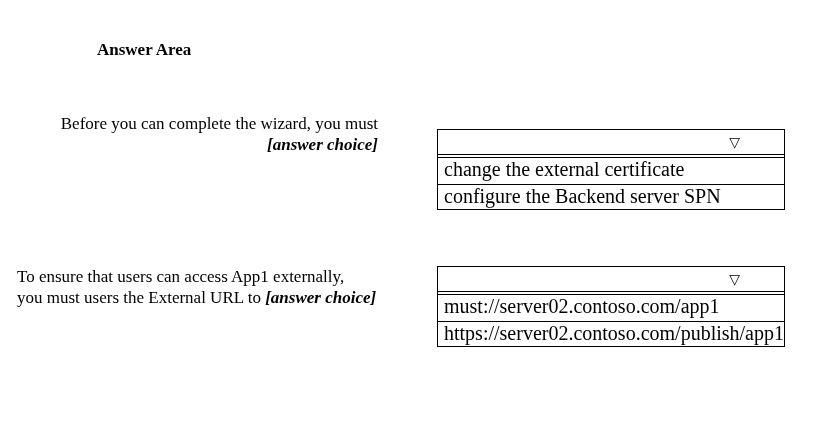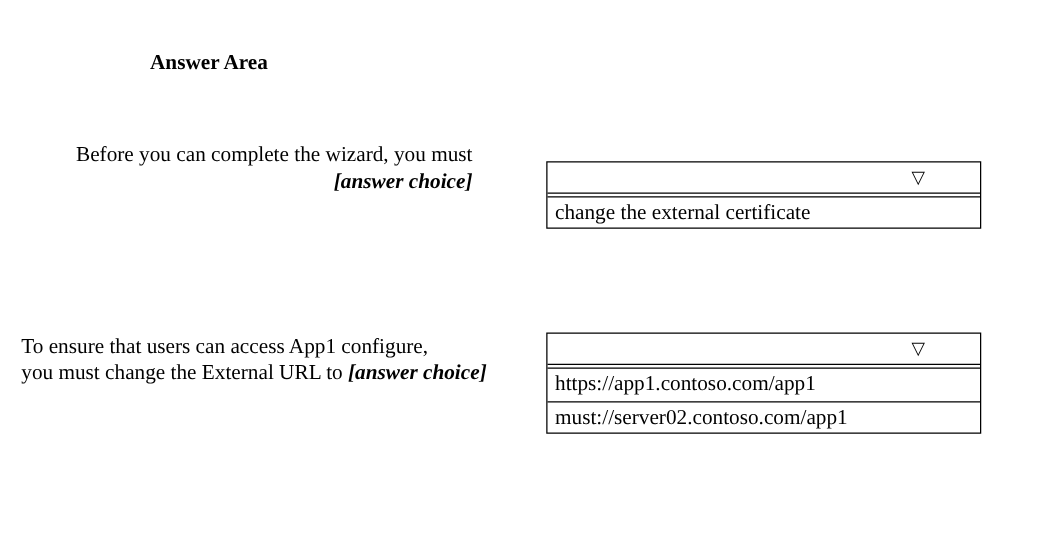--- a/index.html
+++ b/index.html
@@ -11,21 +11,21 @@
     position: relative;
     width: 840px;
     height: 430px;
     background: #ffffff;
     font-family: "Liberation Serif", serif;
     color: #000000;
     overflow: hidden;
   }
   .title {
     position: absolute;
-    left: 120px;
+    left: 97px;
     top: 40px;
     font-size: 17px;
     font-weight: bold;
     white-space: nowrap;
   }
   .q {
     position: absolute;
     font-size: 17px;
     line-height: 21px;
     white-space: nowrap;
@@ -64,21 +64,21 @@
     font-family: "DejaVu Sans", sans-serif;
     font-size: 14px;
     color: #000000;
   }
   .dd-option {
     margin-top: 2px;
     border-top: 1px solid #000000;
     height: 24px;
     line-height: 23px;
     padding-left: 6px;
-    font-size: 17px;
+    font-size: 20px;
     white-space: nowrap;
     overflow: hidden;
   }
 </style>
 </head>
 <body>
 
 <div class="page">
 
   <div class="title">Answer Area</div>
@@ -86,28 +86,29 @@
   <div class="q q1">
     <div>Before you can complete the wizard, you must</div>
     <div class="bold">[answer choice]</div>
   </div>
 
   <div class="dropdown dd1">
     <div class="dd-header">
       <span class="dd-arrow">▽</span>
     </div>
     <div class="dd-option">change the external certificate</div>
+    <div class="dd-option">configure the Backend server SPN</div>
   </div>
 
   <div class="q q2">
-    <div>To ensure that users can access App1 configure,</div>
-    <div><span>you must change the External URL to </span><span class="bold">[answer choice]</span></div>
+    <div>To ensure that users can access App1 externally,</div>
+    <div><span>you must users the External URL to </span><span class="bold">[answer choice]</span></div>
   </div>
 
   <div class="dropdown dd2">
     <div class="dd-header">
       <span class="dd-arrow">▽</span>
     </div>
-    <div class="dd-option">https://app1.contoso.com/app1</div>
     <div class="dd-option">must://server02.contoso.com/app1</div>
+    <div class="dd-option">https://server02.contoso.com/publish/app1</div>
   </div>
 
 </div>
 
 </body></html>

